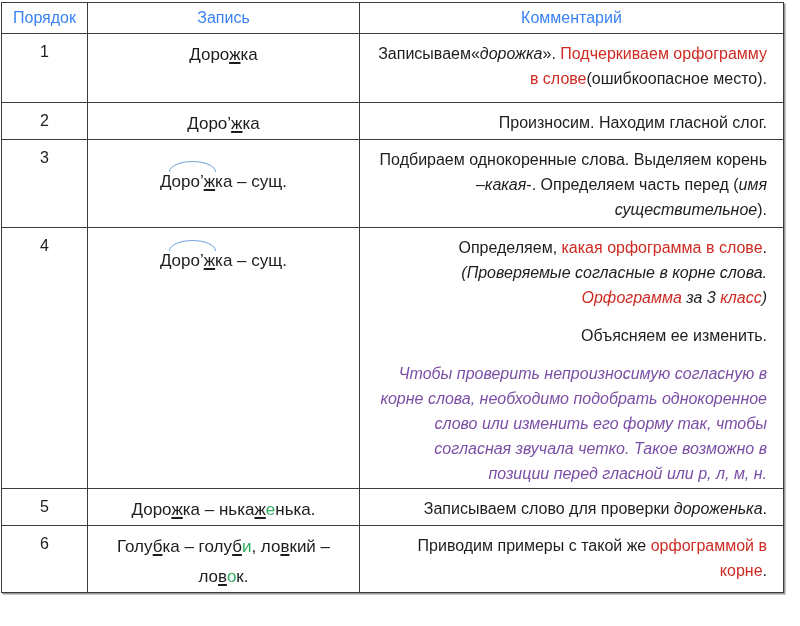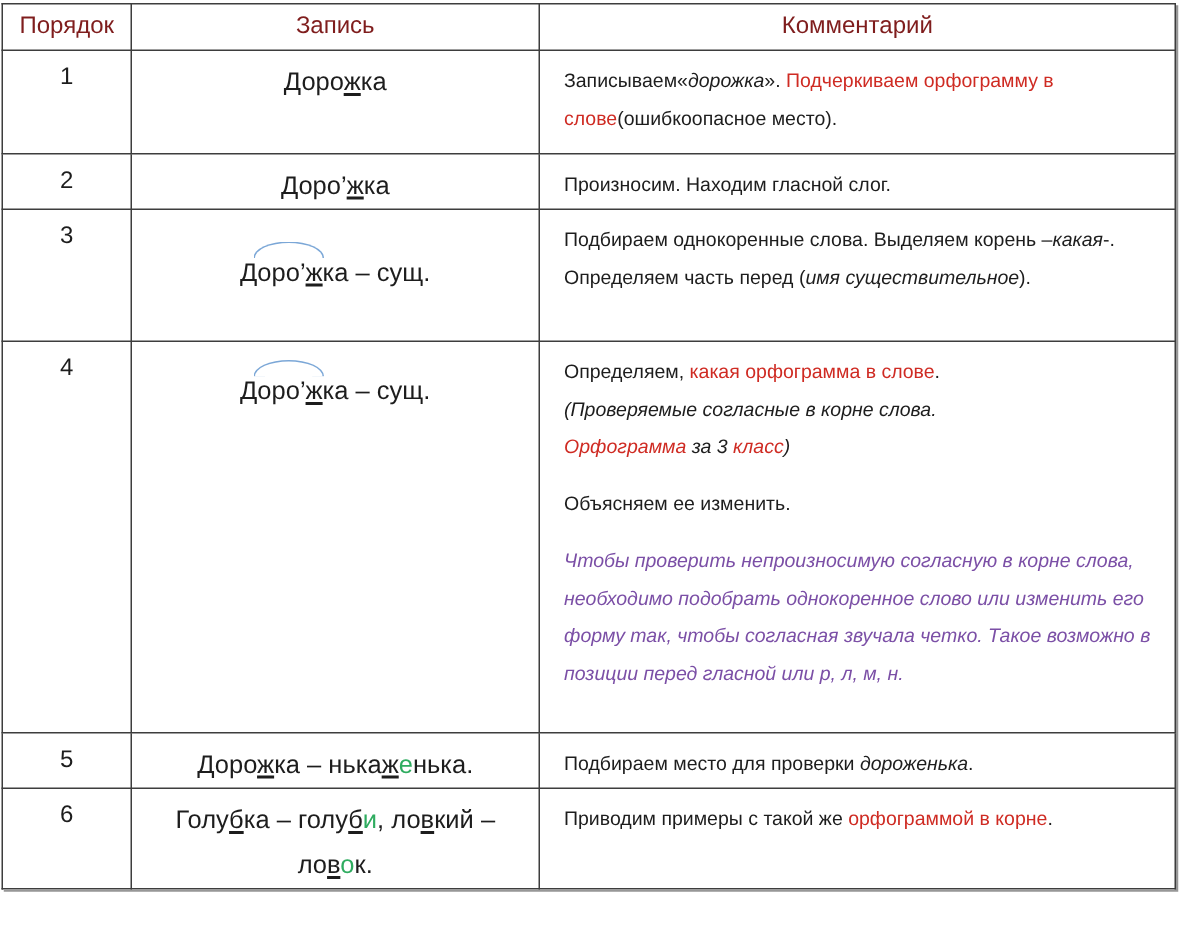--- a/index.html
+++ b/index.html
@@ -19,27 +19,27 @@
     border-collapse: collapse;
     table-layout: fixed;
     box-shadow: 1.5px 1.5px 0 0 #979797; 
   }
   th, td { border: 1px solid var(--c-border, #3d3d3d); }
 
   thead th {
     height: 31px;
     font-size: 16px; font-weight: 400;
     text-align: center; vertical-align: middle;
-    color: #7f1d1d;
+    color: #3b82f6;
   }
 
   td { vertical-align: top; }
   td.order  { text-align: center; font-size: 16px; padding-top: 9px; }
   td.zapis  { text-align: center; font-size: 17px; line-height: 30px; padding: 6px 8px 0; }
-  td.comment{ text-align: left; font-size: 13px; line-height: 25px; padding: 7px 16px 0; }
+  td.comment{ text-align: right; font-size: 16px; line-height: 25px; padding: 7px 16px 0; }
 
   
   tbody tr:nth-child(1) { height: 69px; }
   tbody tr:nth-child(2) { height: 37px; }
   tbody tr:nth-child(3) { height: 88px; }
   tbody tr:nth-child(4) { height: 261px; }
   tbody tr:nth-child(5) { height: 35px; }
   tbody tr:nth-child(6) { height: 65px; }
   tbody tr:nth-child(3) td.zapis { padding-top: 27px; }
   tbody tr:nth-child(4) td.zapis { padding-top: 18px; }
@@ -116,21 +116,21 @@
             <div class="para"></div>
             <div class="para"><span>Объясняем ее изменить.</span></div>
             <div class="para"></div>
             <div class="para"><span class="run-i run-p">Чтобы проверить непроизносимую согласную в корне слова, необходимо подобрать однокоренное слово или изменить его форму так, чтобы согласная звучала четко. Такое возможно в позиции перед гласной или р, л, м, н.</span></div>
           </td>
         </tr>
         <tr>
           <td class="order">5</td>
           <td class="zapis"><span>Доро</span><span class="run-u">ж</span><span>ка – нька</span><span class="run-u">ж</span><span class="run-g">е</span><span>нька.</span></td>
           <td class="comment">
-            <div class="para"><span>Подбираем место для проверки </span><span class="run-i">дороженька</span><span>.</span></div>
+            <div class="para"><span>Записываем слово для проверки </span><span class="run-i">дороженька</span><span>.</span></div>
           </td>
         </tr>
         <tr>
           <td class="order">6</td>
           <td class="zapis"><span>Голу</span><span class="run-u">б</span><span>ка – голу</span><span class="run-u">б</span><span class="run-g">и</span><span>, ло</span><span class="run-u">в</span><span>кий – ло</span><span class="run-u">в</span><span class="run-g">о</span><span>к.</span></td>
           <td class="comment">
             <div class="para"><span>Приводим примеры с такой же </span><span class="run-r">орфограммой в корне</span><span>.</span></div>
           </td>
         </tr>
       </tbody>

